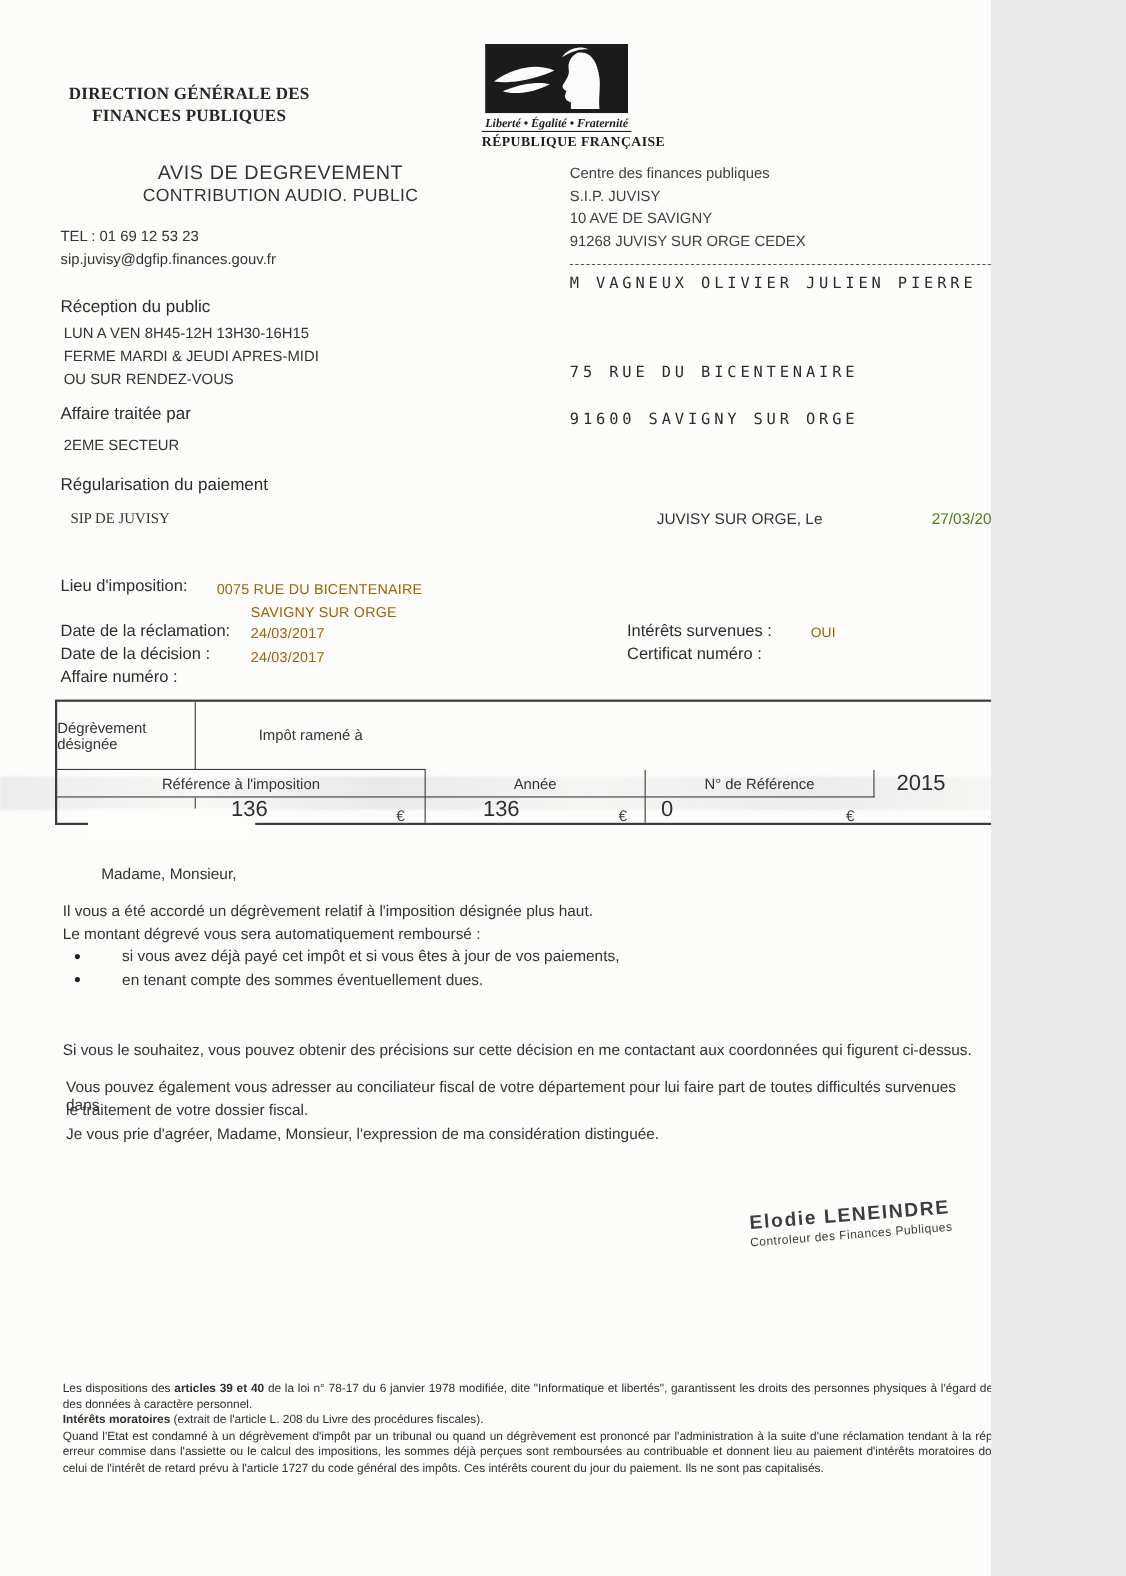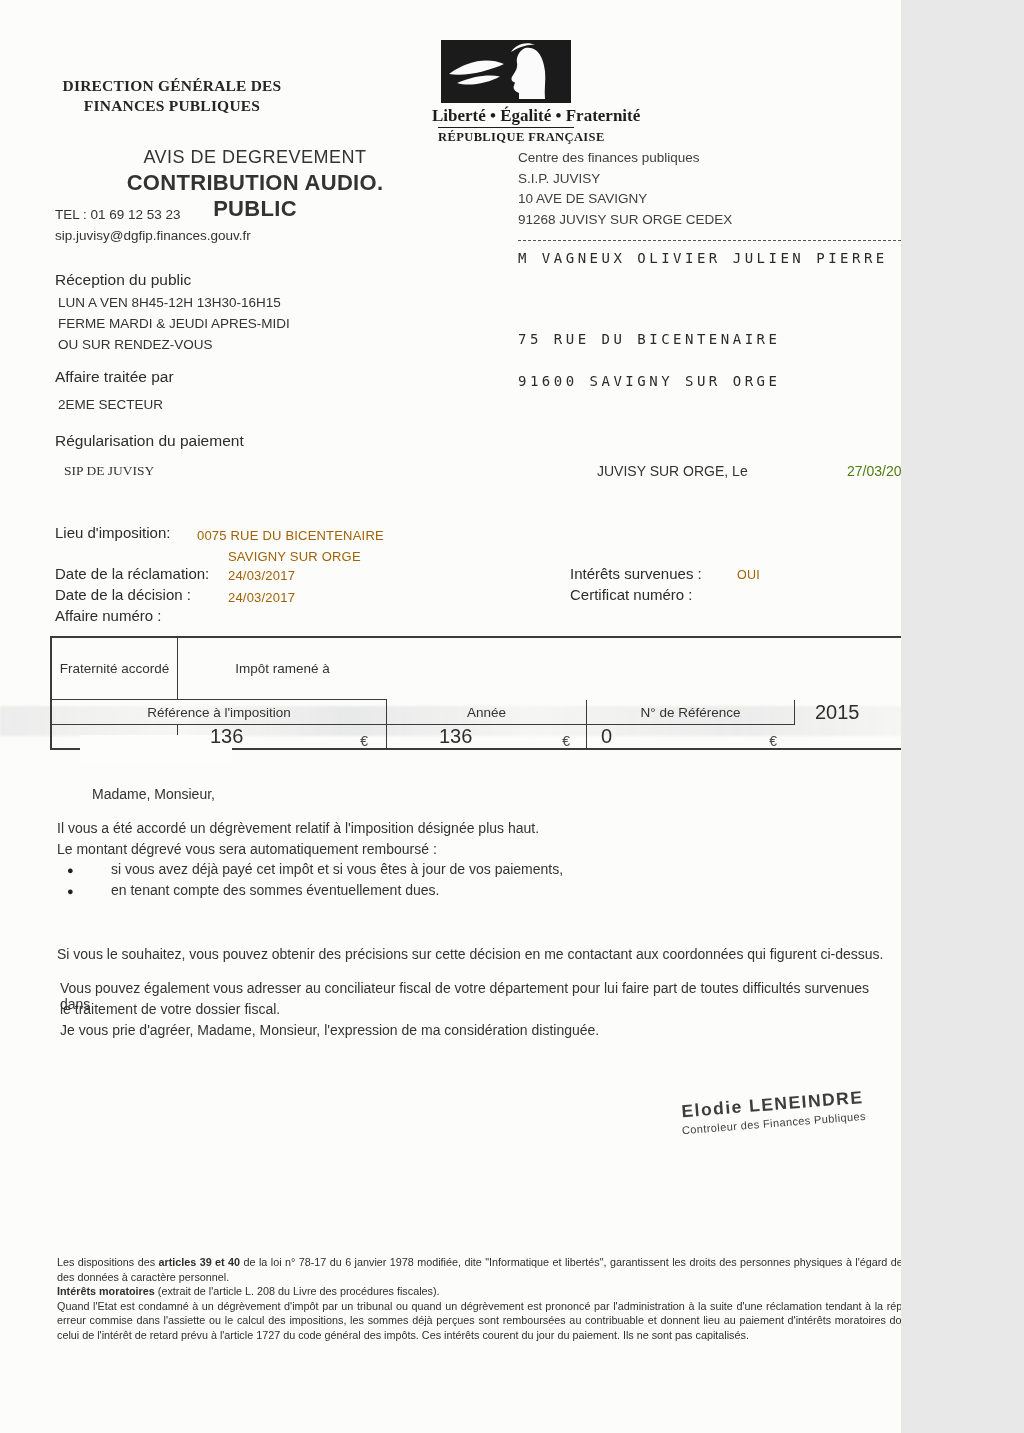--- a/index.html
+++ b/index.html
@@ -18,33 +18,33 @@
     font-family: "Liberation Serif", serif; font-weight: bold;
     font-size: 15.5px; line-height: 20px; color: #262626; letter-spacing: 0.2px;
   }
   .form-number {
     left: 872px; top: 80px; width: 120px; text-align: center;
     font-family: "Liberation Serif", serif; font-weight: bold; font-size: 13px; color: #222;
   }
   .logo-block { left: 432px; top: 40px; width: 148px; text-align: center; }
   .logo-rect { display: block; margin: 0 auto; width: 130px; height: 63px; }
   .logo-motto {
-    margin-top: 3px; font-family: "Liberation Serif", serif; 
-    font-weight: bold; font-size: 17px; color: #1d1d1d; white-space: nowrap;
+    margin-top: 3px; font-family: "Liberation Serif", serif; font-style: italic;
+    font-weight: bold; font-size: 11px; color: #1d1d1d; white-space: nowrap;
   }
   .logo-republic {
     margin: 1px auto 0; width: 136px; border-top: 1.6px solid #1d1d1d; padding-top: 2px;
     font-family: "Liberation Serif", serif; font-weight: bold; font-size: 12.5px;
     letter-spacing: 0.4px; color: #1d1d1d; white-space: nowrap;
   }
 
   .doc-title { left: 90px; top: 147px; width: 330px; text-align: center;
     font-size: 18px; color: #333; letter-spacing: 0.5px; }
   .doc-subtitle { left: 90px; top: 170px; width: 330px; text-align: center;
-    font-size: 22px; color: #333; letter-spacing: 0.3px; font-weight: bold; }
+    font-size: 16px; color: #333; letter-spacing: 0.3px; }
   .contact-tel { left: 55px; top: 207px; font-size: 13.5px; color: #333; }
   .contact-email { left: 55px; top: 228px; font-size: 13.5px; color: #333; }
 
   .office { left: 518px; top: 148px; font-size: 13.5px; line-height: 20.5px; color: #404040; }
   .addr-sep { left: 518px; top: 240px; width: 418px; border-top: 1.6px dashed #555; }
   .mono { font-family: "DejaVu Sans Mono", monospace; color: #2b2b2b; }
   .recipient-name { left: 518px; top: 250px; font-size: 14px; letter-spacing: 3.5px; }
   .recipient-a1 { left: 518px; top: 331px; font-size: 14px; letter-spacing: 3.5px; }
   .recipient-a2 { left: 518px; top: 373px; font-size: 14px; letter-spacing: 3.5px; }
 
@@ -166,21 +166,21 @@
   <div class="abs val" style="left:228px; top:590px;">24/03/2017</div>
   <div class="abs lbl" style="left:55px; top:607px;">Affaire numéro :</div>
 
   <div class="abs lbl" style="left:570px; top:565px;">Intérêts survenues :</div>
   <div class="abs val" style="left:737px; top:568px; font-size:12.5px;">OUI</div>
   <div class="abs lbl" style="left:570px; top:586px;">Certificat numéro :</div>
 
   <div class="abs tax-table">
     <div class="tt-grid">
       <div class="cell group-hdr">Référence à l'imposition</div>
-      <div class="cell span-rows">Fraternité accordé</div>
+      <div class="cell span-rows">Dégrèvement désignée</div>
       <div class="cell span-rows no-r">Impôt ramené à</div>
 
       <div class="cell">Année</div>
       <div class="cell">N° de Référence</div>
 
       <div class="cell no-b data-cell" style="padding-left:20px;">2015</div>
       <div class="cell no-b data-cell">
         <span></span>
         <span class="redaction"></span>
       </div>

